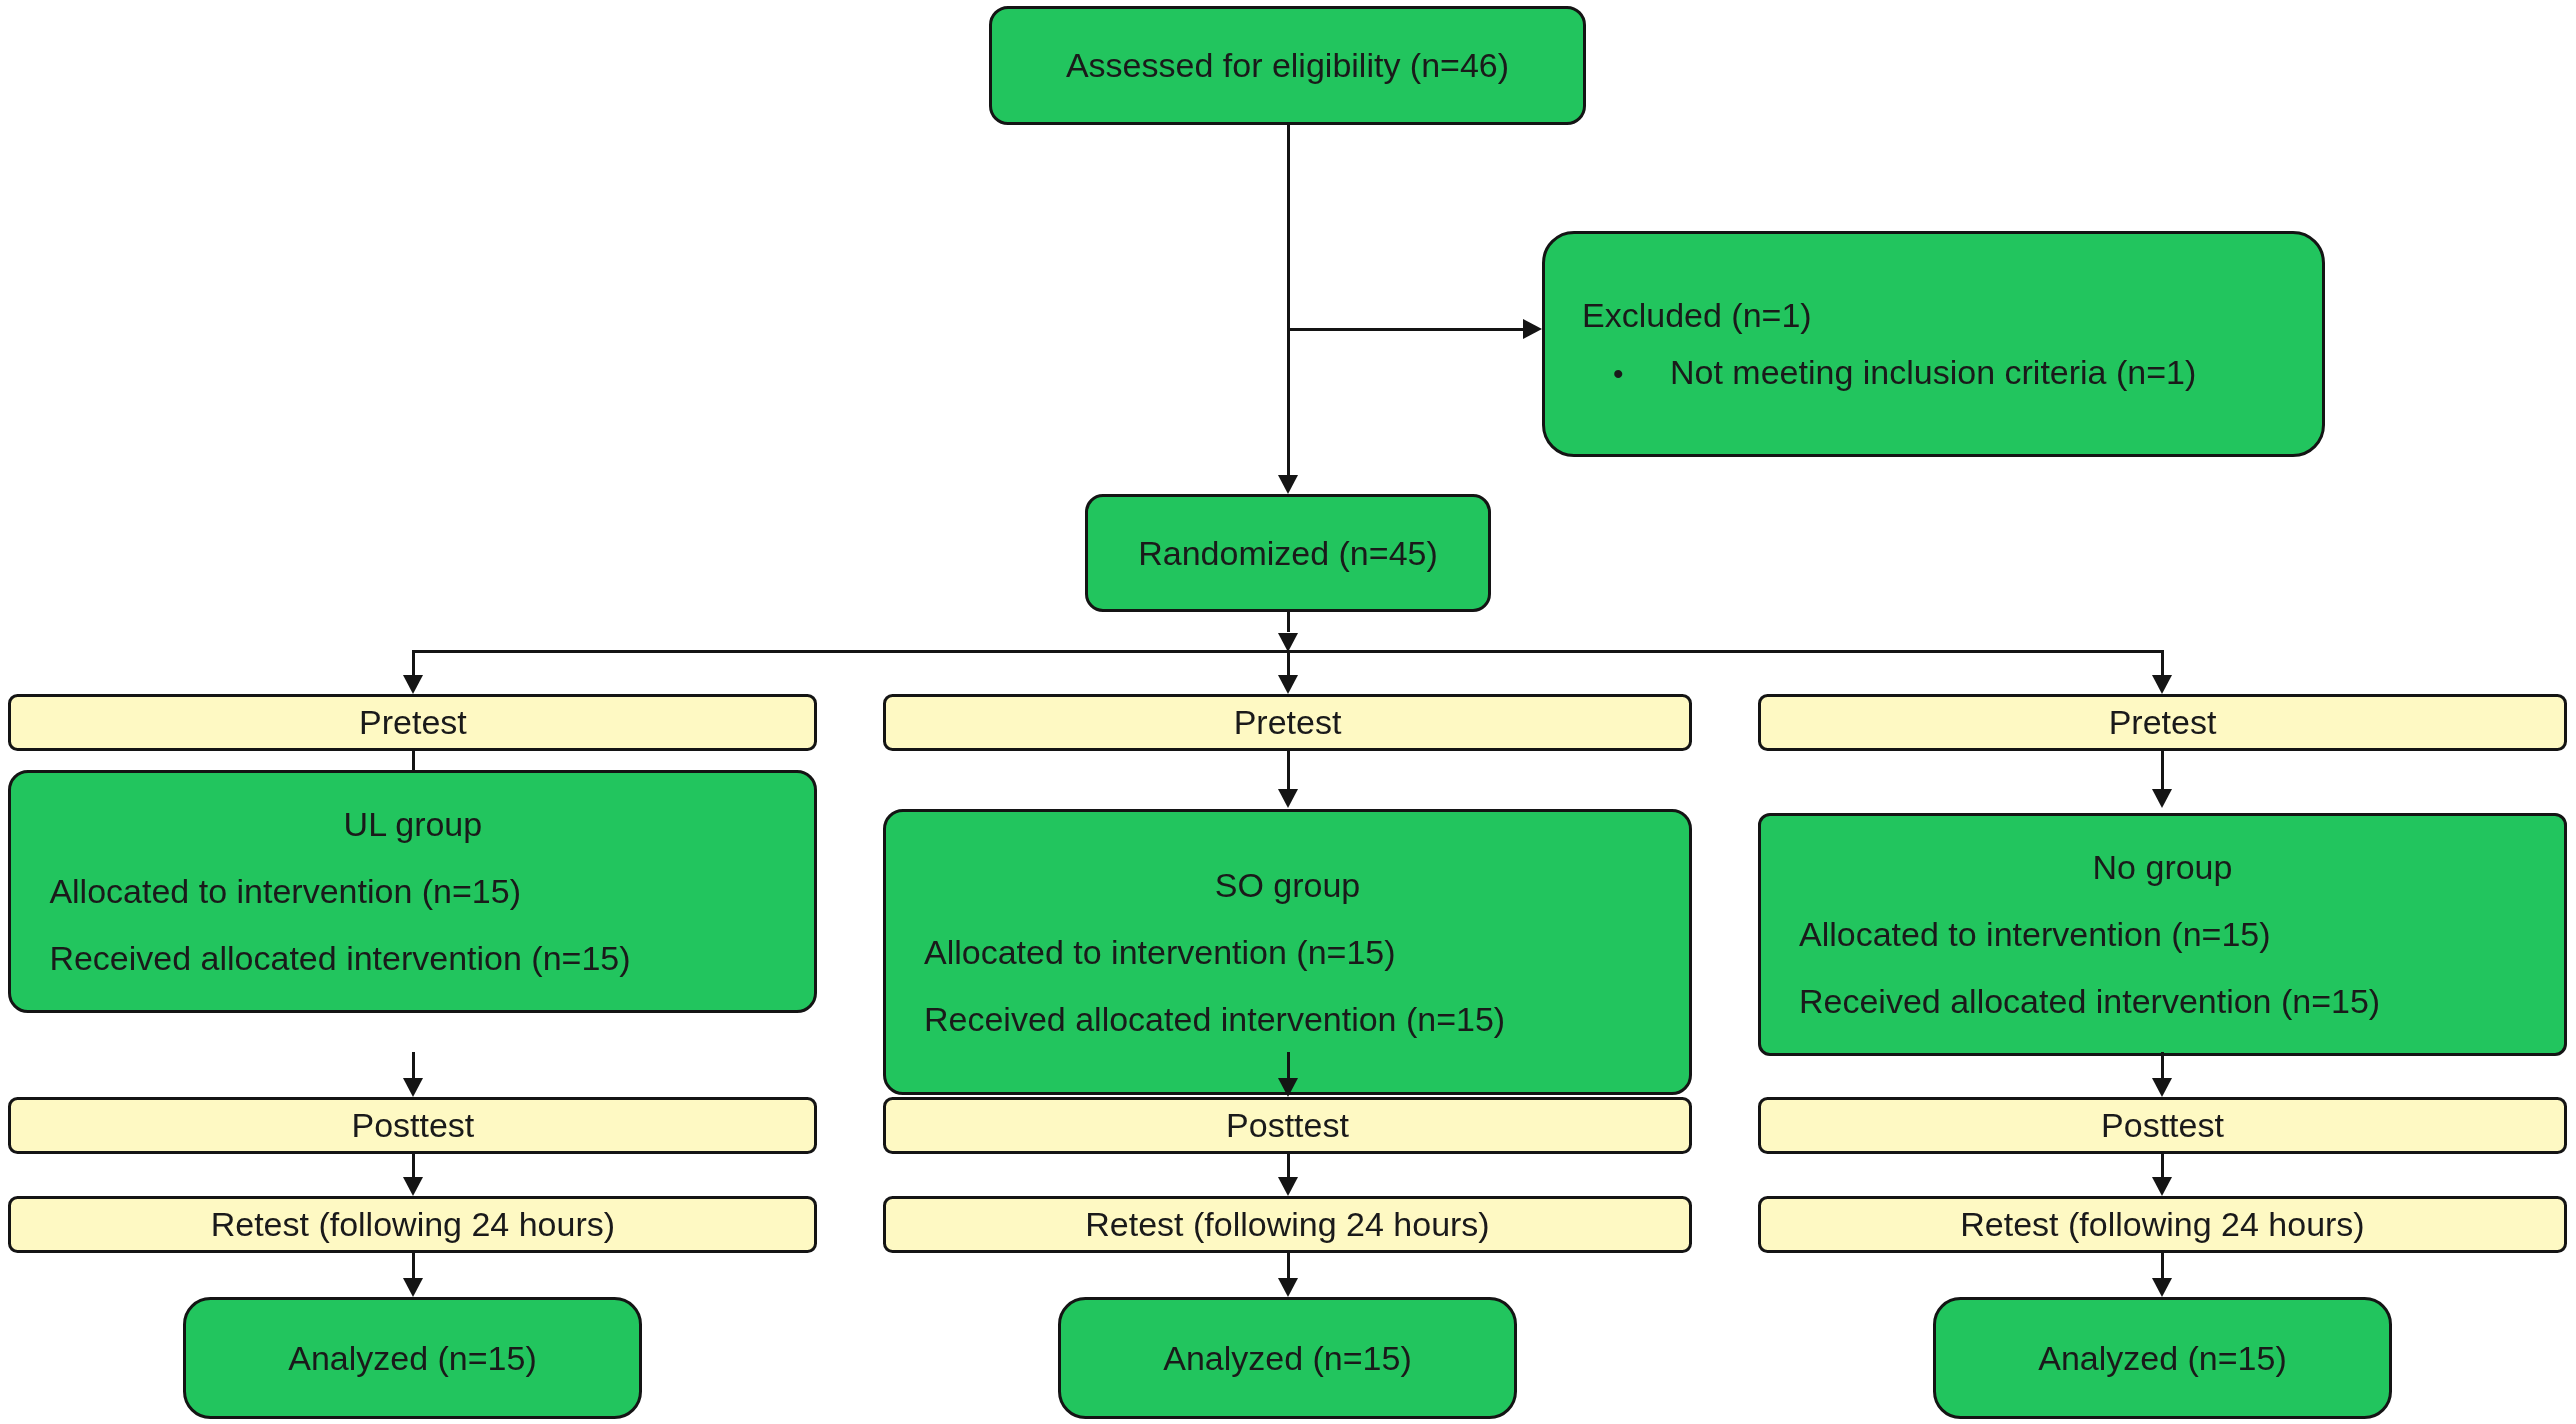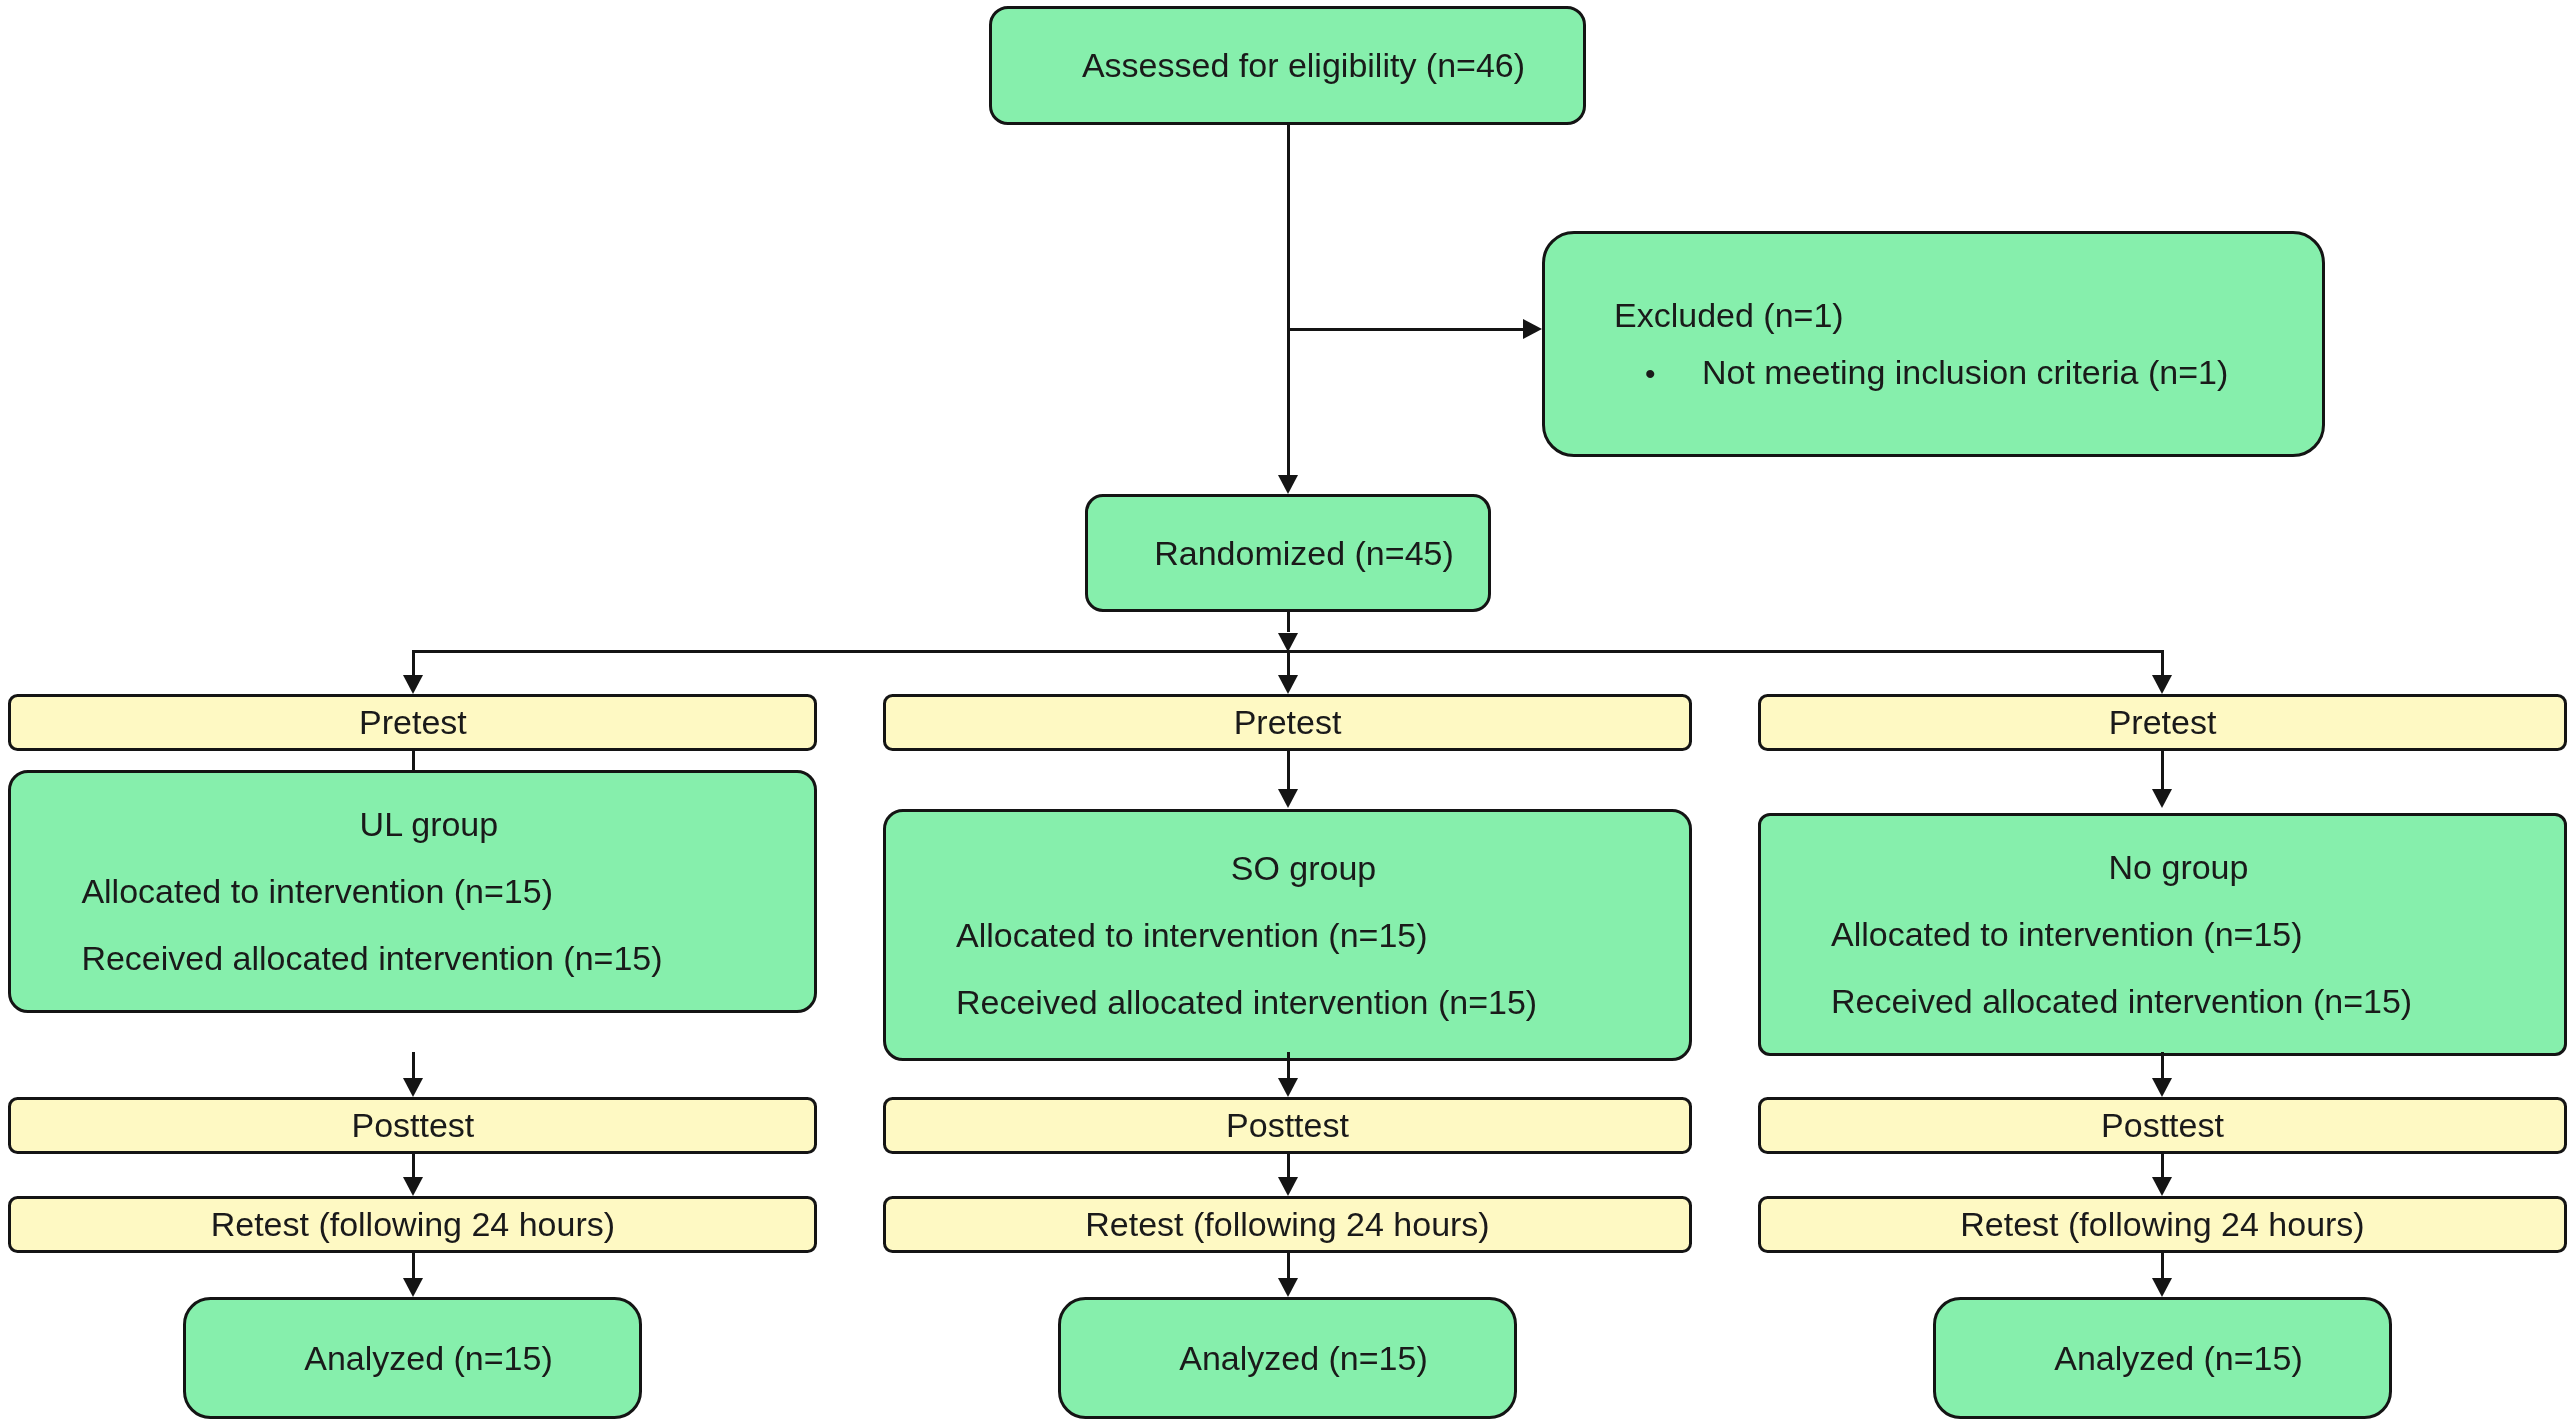--- a/index.html
+++ b/index.html
@@ -9,27 +9,26 @@
     height: 1424px;
     background: #ffffff;
     font-family: "Liberation Sans", sans-serif;
     color: #1a1a1a;
     font-size: 34px;
     overflow: hidden;
   }
   .box {
     position: absolute;
     box-sizing: border-box;
-    background: #86efac;
+    background: #22c55e;
     border: 3.6px solid #141414;
     display: flex;
     align-items: center;
     justify-content: center;
     text-align: center;
-    padding-left: 32px;
   }
   .bar {
     position: absolute;
     box-sizing: border-box;
     background: #fef9c3;
     border: 3px solid #141414;
     border-radius: 9.5px;
     display: flex;
     align-items: center;
     justify-content: center;
@@ -129,21 +128,21 @@
     <span>Analyzed (n=15)</span>
   </div>
 
   <div class="vline" style="left:1287px; top:653px; height:21.5px;"></div>
   <div class="arrow-down" style="left:1278px; top:675px;"></div>
   <div class="bar" style="left:883px; top:694px; width:809px; height:57px;">
     <span>Pretest</span>
   </div>
   <div class="vline" style="left:1287px; top:751px; height:39px;"></div>
   <div class="arrow-down" style="left:1278px; top:789px;"></div>
-  <div class="box group" style="left:883px; top:809px; width:809px; height:252px; border-radius:20px;">
+  <div class="box group" style="left:883px; top:809px; width:809px; height:286px; border-radius:20px;">
     <div class="gline gtitle">SO group</div>
     <div class="gline">Allocated to intervention (n=15)</div>
     <div class="gline">Received allocated intervention (n=15)</div>
   </div>
   <div class="vline" style="left:1287px; top:1052px; height:26px;"></div>
   <div class="arrow-down" style="left:1278px; top:1078px;"></div>
   <div class="bar" style="left:883px; top:1097px; width:809px; height:57px;">
     <span>Posttest</span>
   </div>
   <div class="vline" style="left:1287px; top:1153px; height:24px;"></div>

